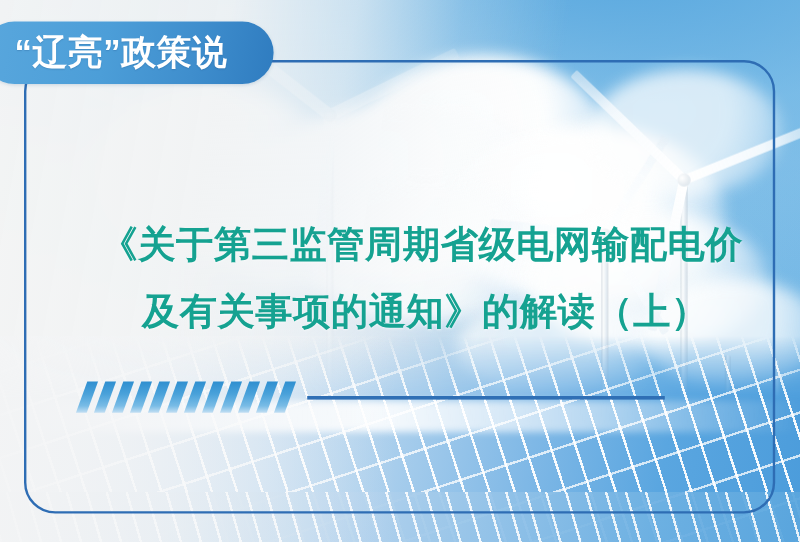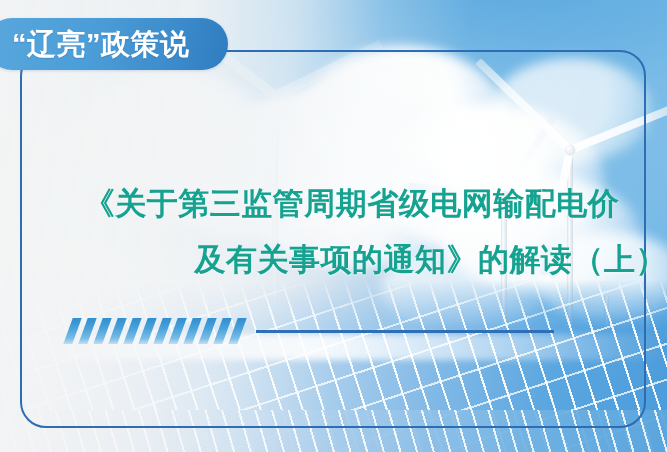--- a/index.html
+++ b/index.html
@@ -196,21 +196,21 @@
   }
   .title-line {
     color: #15a291;
     font-size: 31px;
     font-weight: 700;
     line-height: 56px;
     letter-spacing: .5px;
     white-space: nowrap;
     text-shadow: 0 1px 2px rgba(255,255,255,.55);
   }
-  .title-line.l2 { padding-left: 6px; text-align: right; }
+  .title-line.l2 { padding-left: 6px; }
 
   
   .deco {
     position:absolute;
     left: 68px; top: 318px;
     display: flex;
     align-items: center;
   }
   .slashes { display: flex; gap: 6px; }
   .slash {

